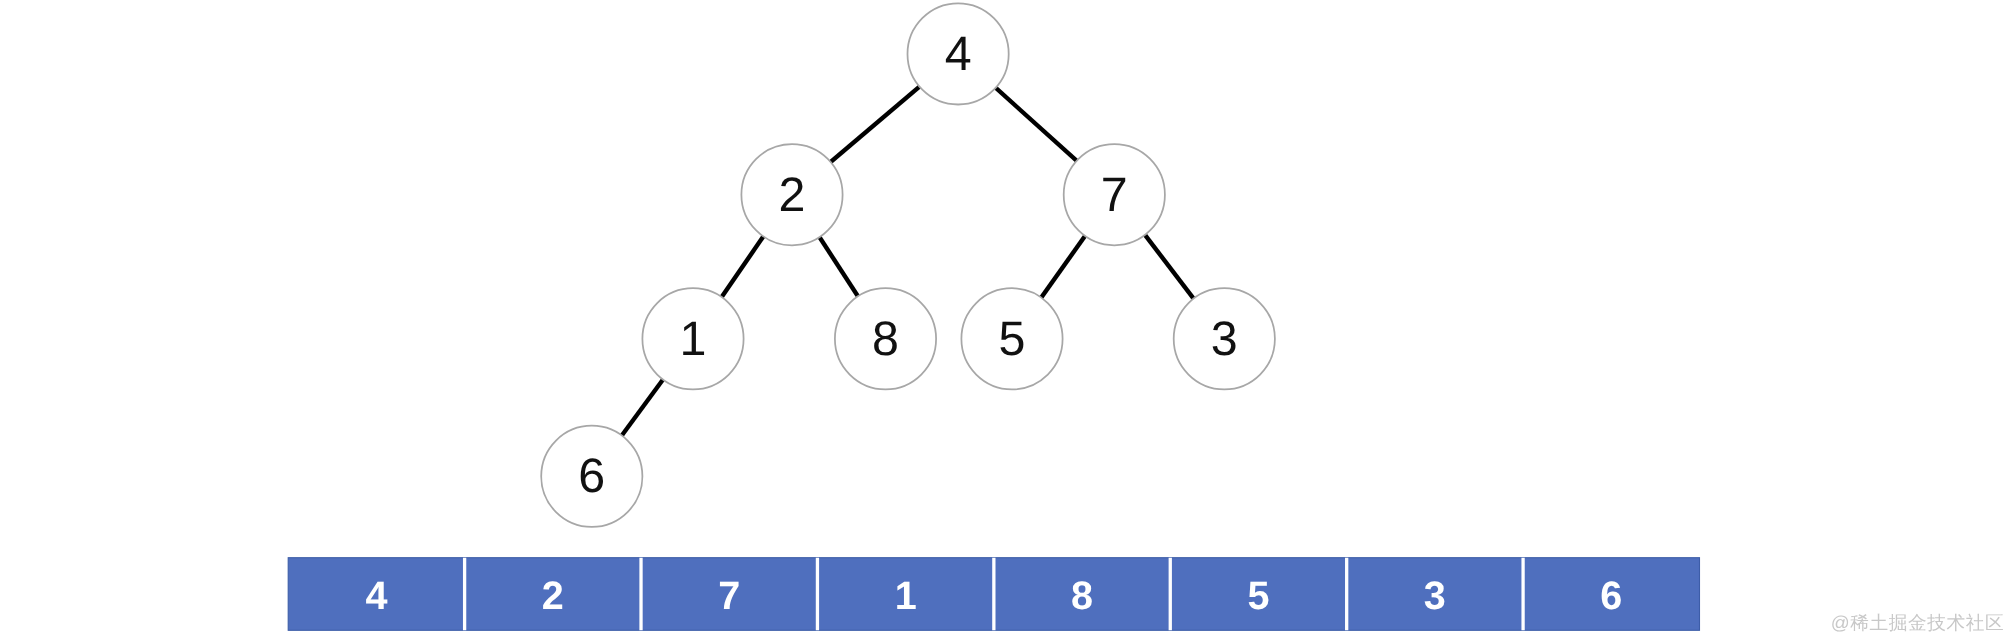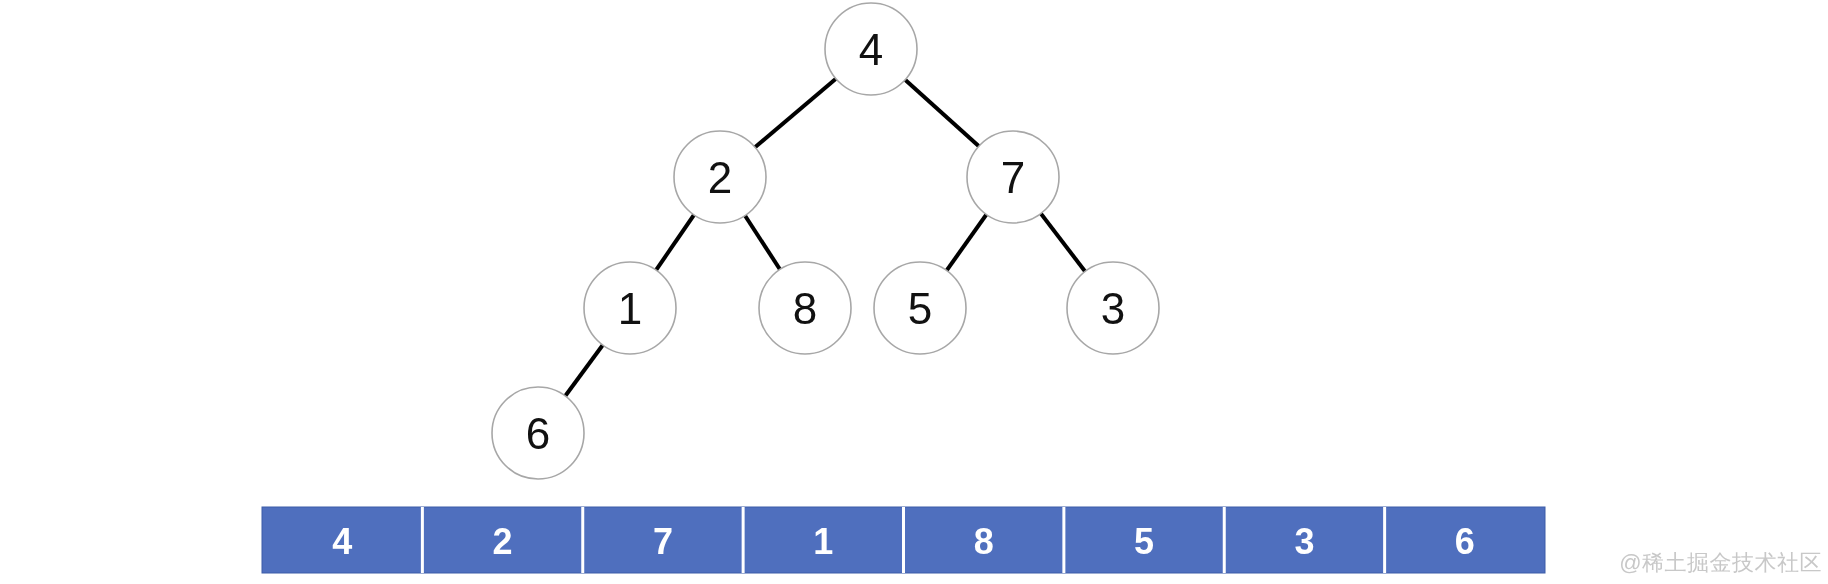--- a/index.html
+++ b/index.html
@@ -22,21 +22,21 @@
   #figure-svg {
     position: absolute;
     left: 0;
     top: 0;
     display: block;
   }
   #watermark {
     position: absolute;
     right: 6px;
     bottom: 6px;
-    font-size: 22px;
+    font-size: 17px;
     letter-spacing: 0.5px;
     user-select: none;
   }
 </style>
 </head>
 <body>
 
 <div id="stage">
   <svg id="figure-svg" xmlns="http://www.w3.org/2000/svg" width="1828" height="584" viewBox="0 0 1828 584">
       <line x1="871" y1="49" x2="720" y2="177" stroke="#000000" stroke-width="4" stroke-linecap="butt"></line>

